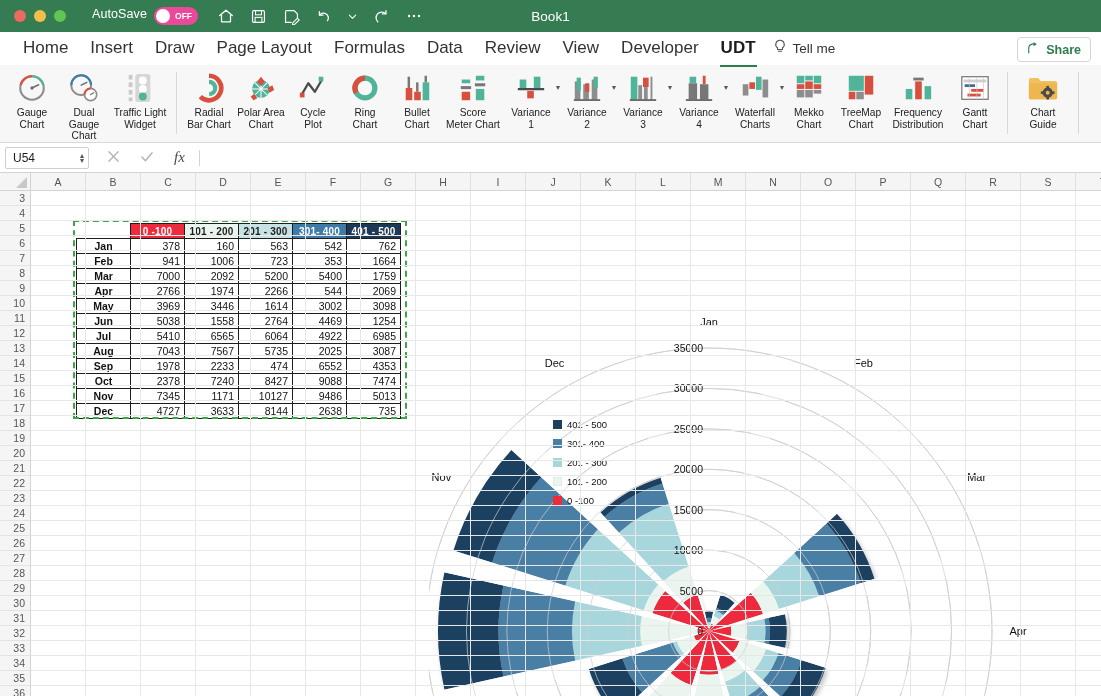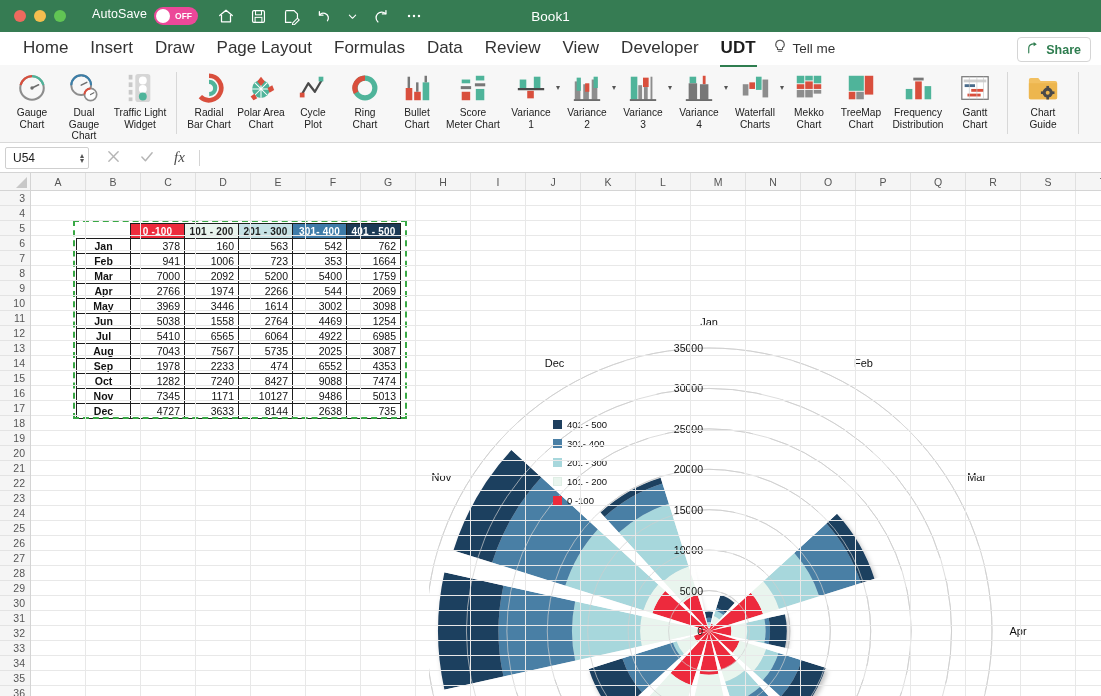--- a/index.html
+++ b/index.html
@@ -705,21 +705,21 @@
             <tr>
               <td class="mon">Sep</td>
               <td class="num">1978</td>
               <td class="num">2233</td>
               <td class="num">474</td>
               <td class="num">6552</td>
               <td class="num">4353</td>
             </tr>
             <tr>
               <td class="mon">Oct</td>
-              <td class="num">1282</td>
+              <td class="num">2378</td>
               <td class="num">7240</td>
               <td class="num">8427</td>
               <td class="num">9088</td>
               <td class="num">7474</td>
             </tr>
             <tr>
               <td class="mon">Nov</td>
               <td class="num">7345</td>
               <td class="num">1171</td>
               <td class="num">10127</td>

